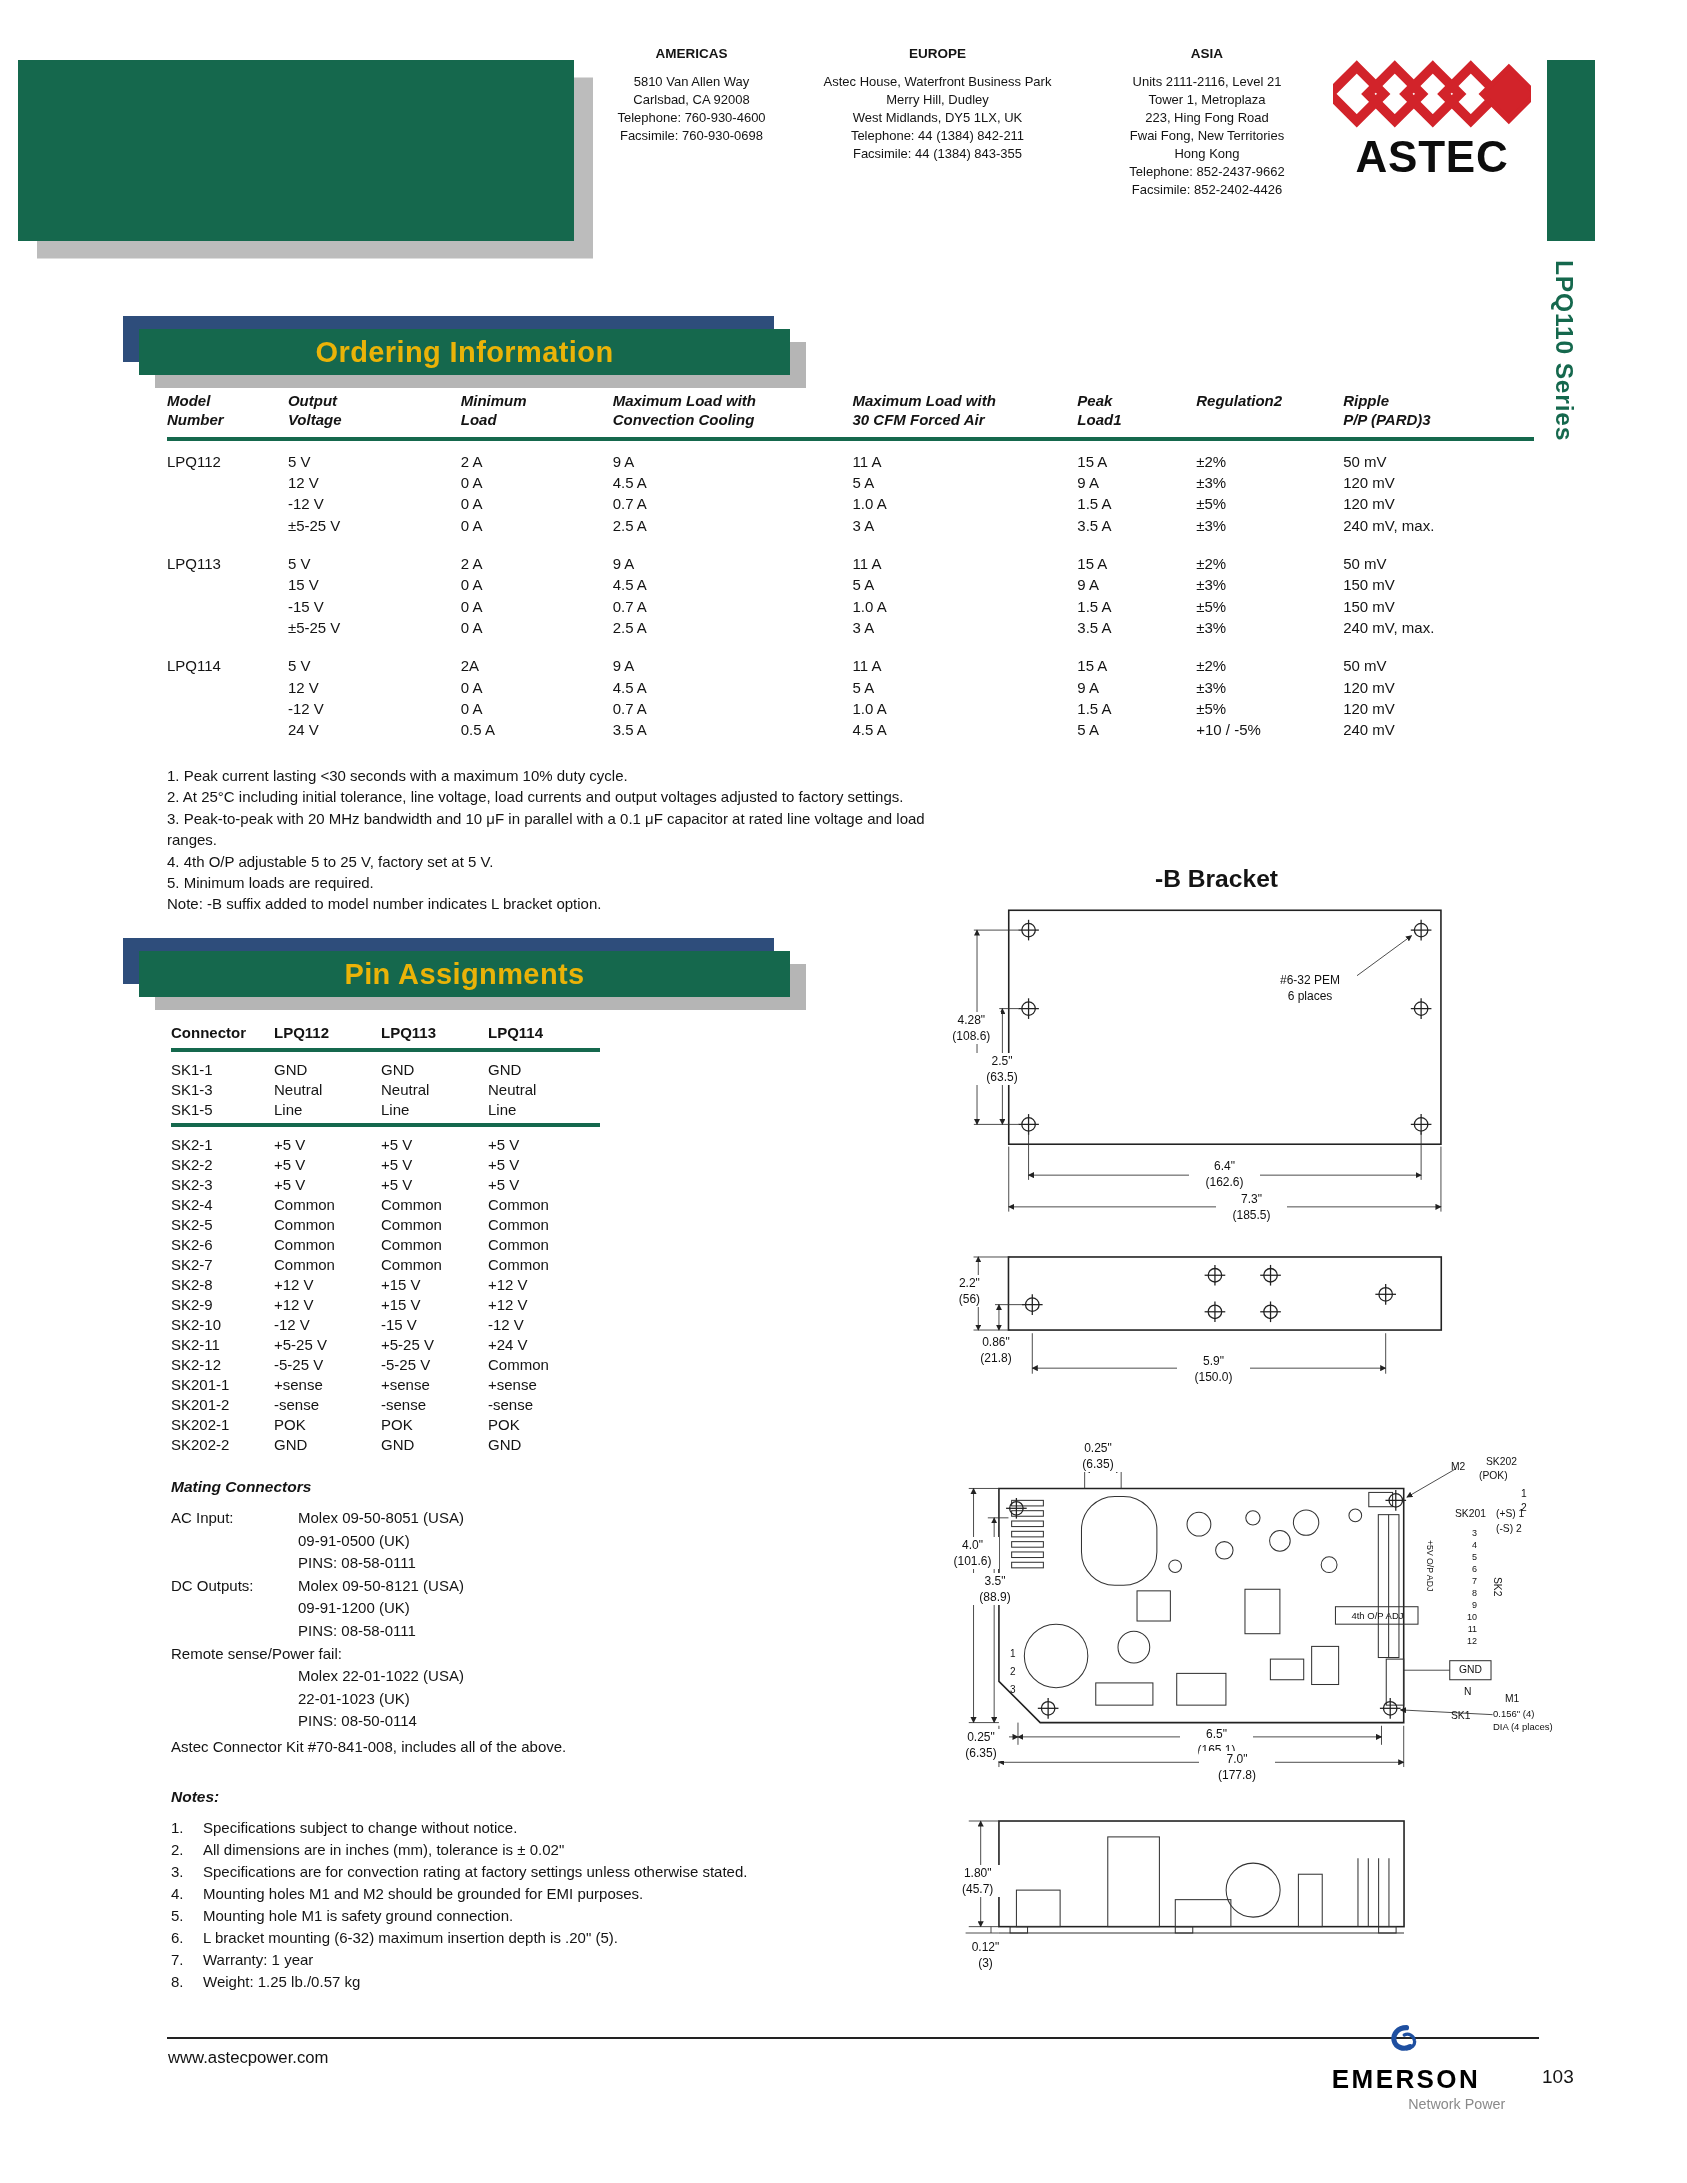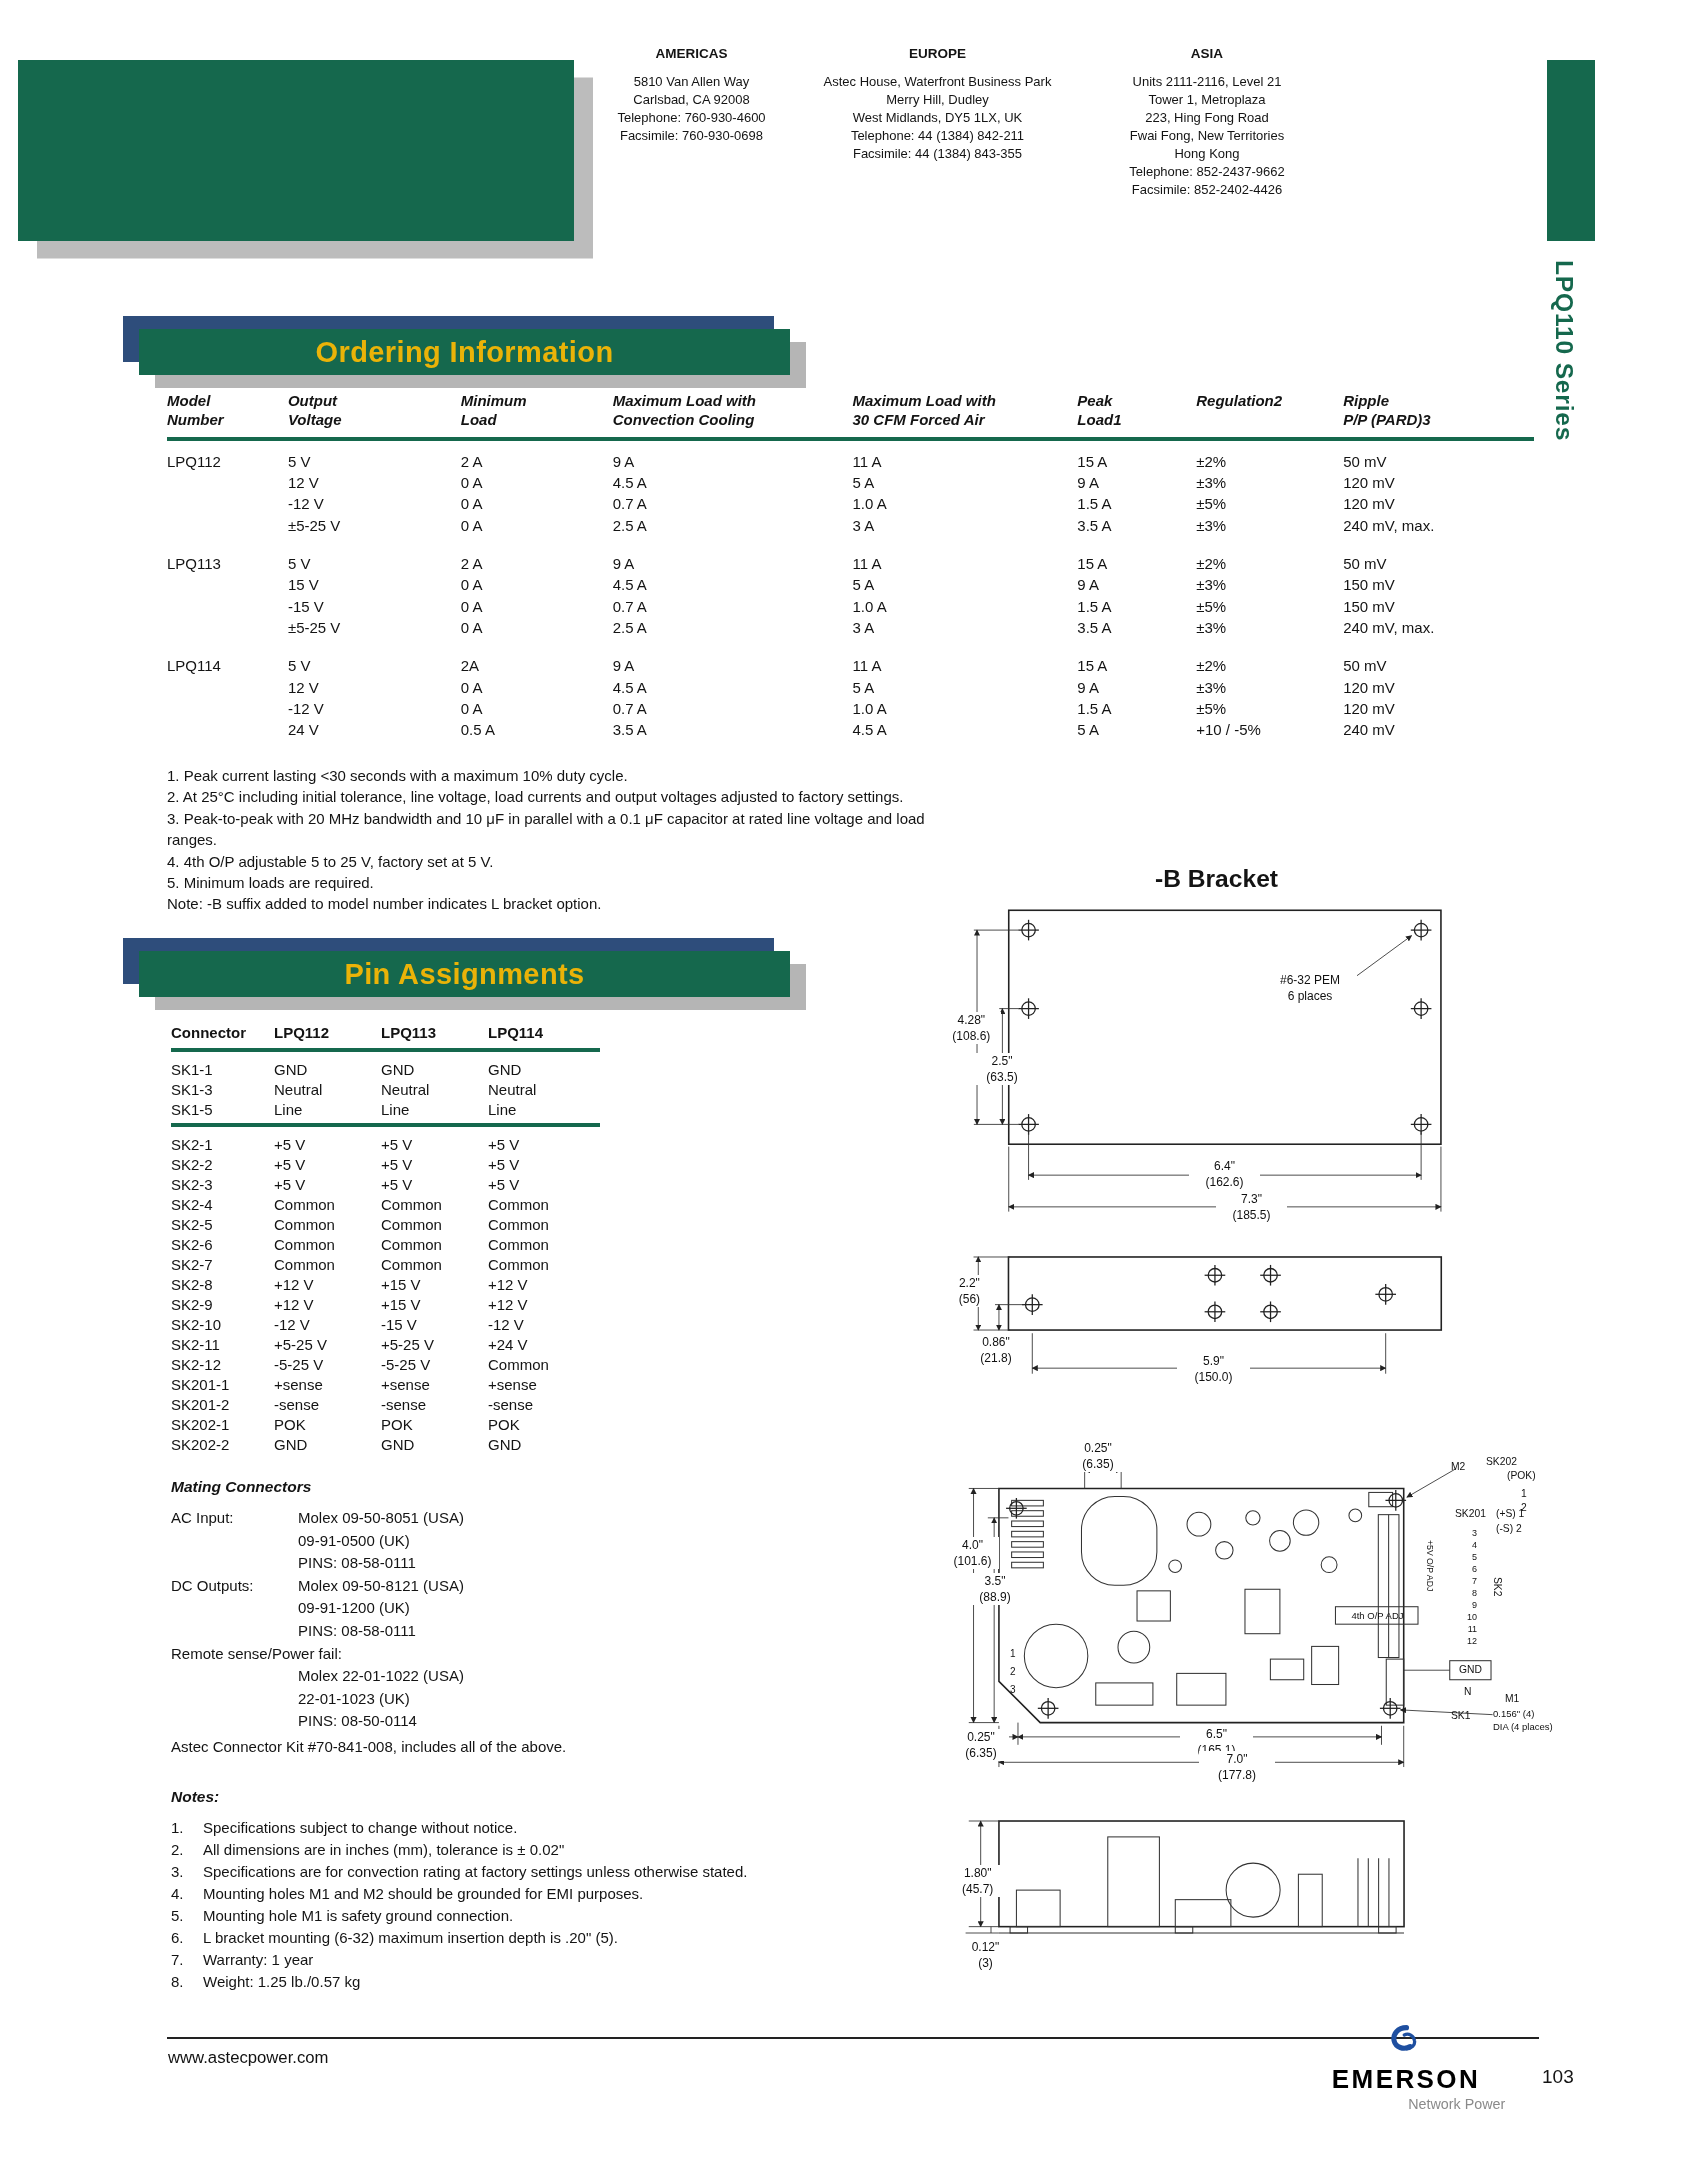--- a/index.html
+++ b/index.html
@@ -110,20 +110,30 @@
         <div class="office-line">Units 2111-2116, Level 21</div>
         <div class="office-line">Tower 1, Metroplaza</div>
         <div class="office-line">223, Hing Fong Road</div>
         <div class="office-line">Fwai Fong, New Territories</div>
         <div class="office-line">Hong Kong</div>
         <div class="office-line">Telephone: 852-2437-9662</div>
         <div class="office-line">Facsimile: 852-2402-4426</div>
       </div>
     </div>
 
+  <div class="abs astec">
+    <svg width="198" height="73" viewBox="0 0 250 92">
+      <path d="M30 10 L64 44 L30 78 L-4 44 Z" fill="none" stroke="#d2232a" stroke-width="12"></path>
+      <path d="M78 10 L112 44 L78 78 L44 44 Z" fill="none" stroke="#d2232a" stroke-width="12"></path>
+      <path d="M126 10 L160 44 L126 78 L92 44 Z" fill="none" stroke="#d2232a" stroke-width="12"></path>
+      <path d="M174 10 L208 44 L174 78 L140 44 Z" fill="none" stroke="#d2232a" stroke-width="12"></path>
+      <path d="M222 10 L256 44 L222 78 L188 44 Z" fill="#d2232a" stroke="#d2232a" stroke-width="6"></path>
+    </svg>
+    <div class="astec-word">ASTEC</div>
+  </div>
 
   <div class="abs side-bar"></div>
   <div class="abs side-text">LPQ110 Series</div>
 
   <div class="banner" style="left:139px;top:329px">
     <div class="banner-navy"></div>
     <div class="banner-shadow"></div>
     <div class="banner-green">
       <span>Ordering Information</span>
     </div>
@@ -629,21 +639,21 @@
     <span class="dim-label" style="left:32px;top:152px;width:52px">3.5"
 (88.9)</span>
     <span class="dim-label" style="left:16px;top:308px;width:56px">0.25"
 (6.35)</span>
     <span class="dim-label" style="left:243px;top:305px;width:73px">6.5"
 (165.1)</span>
     <span class="dim-label" style="left:262px;top:330px;width:76px">7.0"
 (177.8)</span>
     <span class="tiny" style="left:514px;top: 40px">M2</span>
     <span class="tiny" style="left:549px;top: 35px">SK202</span>
-    <span class="tiny" style="left:570px;top: 49px">(POK)</span>
+    <span class="tiny" style="left:542px;top: 49px">(POK)</span>
     <span class="tiny" style="left:584px;top: 67px">1</span>
     <span class="tiny" style="left:584px;top:81px">2</span>
     <span class="tiny" style="left:518px;top:87px">SK201</span>
     <span class="tiny" style="left:559px;top:87px">(+S) 1</span>
     <span class="tiny" style="left:559px;top:102px">(-S) 2</span>
     <div class="sk2-pins" id="sk2-pins">
         <div class="sk2-pin">3</div>
         <div class="sk2-pin">4</div>
         <div class="sk2-pin">5</div>
         <div class="sk2-pin">6</div>

